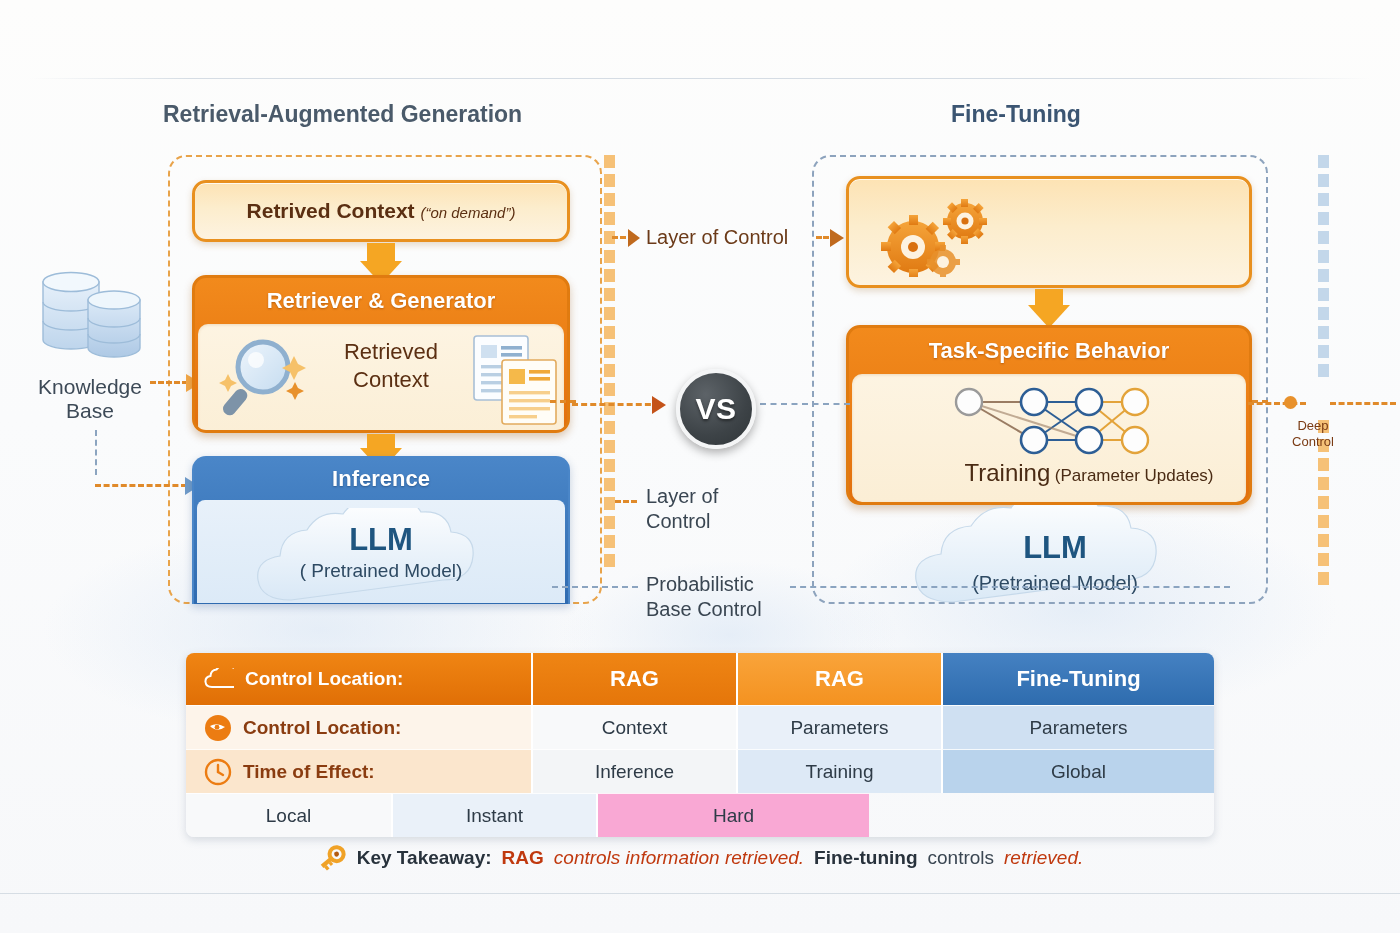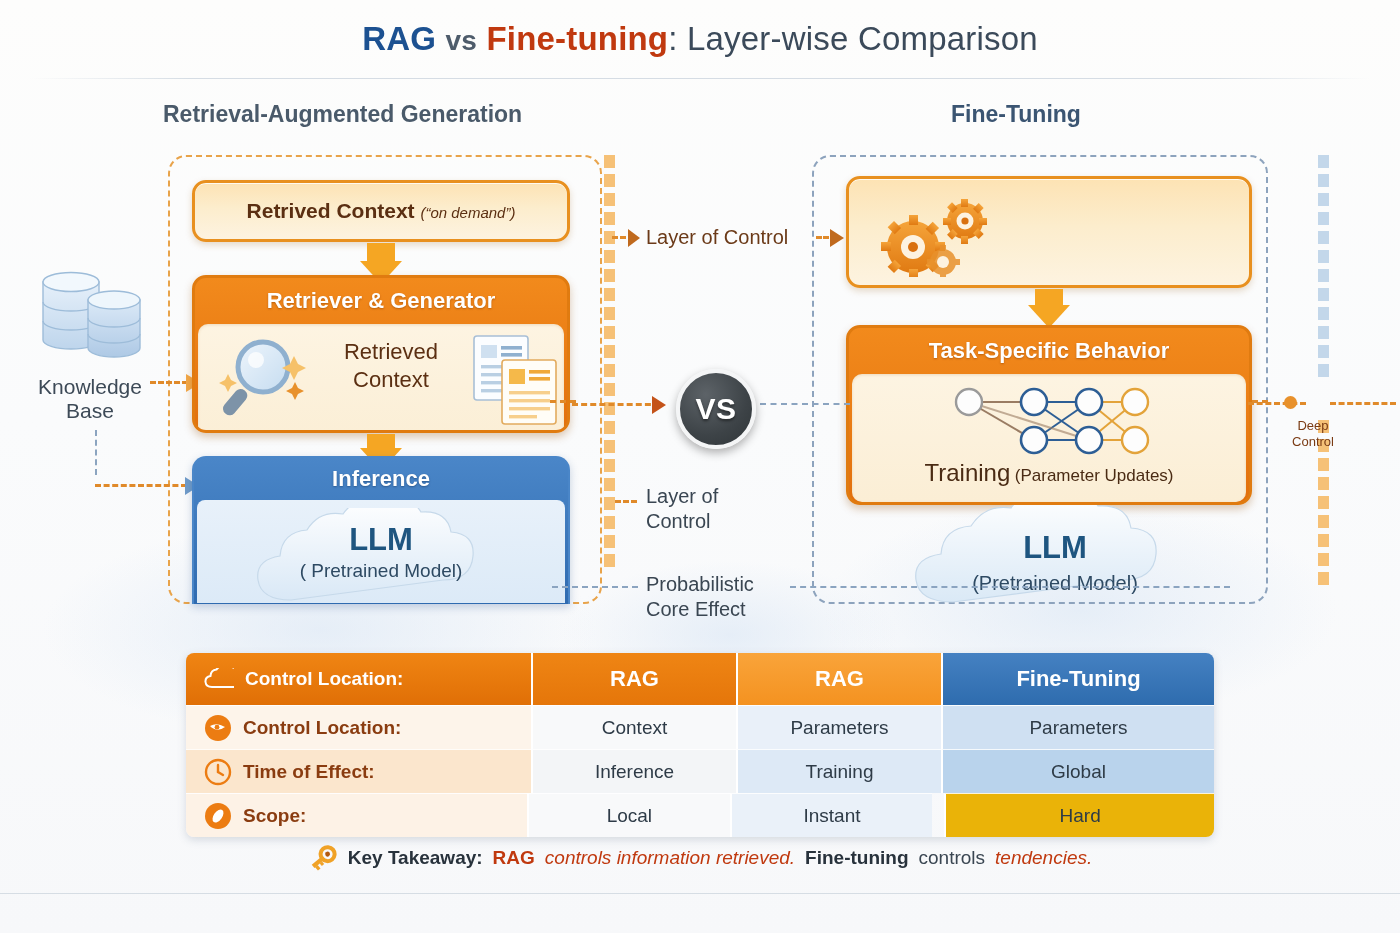--- a/index.html
+++ b/index.html
@@ -141,21 +141,21 @@
   .brow.r0 .v3{background:#cfe0f2;}
 
   .brow.r1 .labelcell{background:#fbe6cd;}
   .brow.r1 .v1{background:#f3f5f7;}
   .brow.r1 .v2{background:#dde9f6;}
   .brow.r1 .v3{background:#b9d3ec;}
 
   .brow.r2 .labelcell{background:#fdf2e6;}
   .brow.r2 .v1{background:#f8f9fa;}
   .brow.r2 .v2{background:#eaf1f9;}
-  .brow.r2 .v3{background:#eab308;margin-left:12px;}
+  .brow.r2 .v3{background:#f9a8d4;}
 
   .tcell + .tcell{border-left:2px solid #ffffff;}
   .brow .tcell{border-top:1px solid rgba(255,255,255,.85);}
 
   
   .takeaway{position:absolute;left:186px;top:845px;width:1028px;
      display:flex;align-items:center;justify-content:center;gap:10px;font-size:19px;}
   .takeaway .tk{color:#28323c;font-weight:bold;}
   .takeaway .rag{color:#c0390f;font-weight:bold;}
   .takeaway .em{color:#c0390f;font-style:italic;}
@@ -168,25 +168,20 @@
 </style>
 </head>
 <body>
 
 <div class="stage">
 
   <div class="bgcloud" style="left:40px;top:520px;width:560px;height:220px;"></div>
   <div class="bgcloud" style="left:820px;top:500px;width:520px;height:220px;"></div>
   <div class="bgcloud" style="left:560px;top:560px;width:340px;height:150px;"></div>
 
-  <div class="title">
-    <span class="rag">RAG</span>
-    <span class="vsword">vs</span>
-    <span class="ft">Fine-tuning</span><span class="rest">: Layer-wise Comparison</span>
-  </div>
   <div class="titlerule"></div>
 
   <div class="colhead left">Retrieval-Augmented Generation</div>
   <div class="colhead right">Fine-Tuning</div>
 
   <div class="panel left"></div>
   <div class="panel right"></div>
 
   <div style="position:absolute;left:35px;top:262px;width:135px;height:105px;">
     <svg width="135" height="105" viewBox="0 0 135 105">
@@ -386,21 +381,21 @@
             <circle cx="30" cy="20" r="13" fill="#fdfdfd" stroke="#9a9a9a" stroke-width="2.4"></circle>
             <circle cx="95" cy="20" r="13" fill="#fdfdfd" stroke="#2d5e95" stroke-width="2.6"></circle>
             <circle cx="95" cy="58" r="13" fill="#fdfdfd" stroke="#2d5e95" stroke-width="2.6"></circle>
             <circle cx="150" cy="20" r="13" fill="#fdfdfd" stroke="#2d5e95" stroke-width="2.6"></circle>
             <circle cx="150" cy="58" r="13" fill="#fdfdfd" stroke="#2d5e95" stroke-width="2.6"></circle>
             <circle cx="196" cy="20" r="13" fill="#fdfdfd" stroke="#e3a33a" stroke-width="2.4"></circle>
             <circle cx="196" cy="58" r="13" fill="#fdfdfd" stroke="#e3a33a" stroke-width="2.4"></circle>
           </g>
         </svg>
       </div>
-      <div style="position:absolute;left:0;top:85px;width:100%;text-align:center;">
+      <div style="position:absolute;left:0;top:85px;width:100%;text-align:center;padding-left:40px;">
         <span style="font-size:24px;color:#4a2b14;">Training</span>
         <span style="font-size:17px;color:#4a2b14;">(Parameter Updates)</span>
       </div>
     </div>
   </div>
 
   <div style="position:absolute;left:905px;top:505px;">
     <svg width="300" height="100" viewBox="0 0 300 100">
       <defs>
         <linearGradient id="cl2" x1="0" y1="0" x2="0" y2="1">
@@ -479,21 +474,21 @@
 
   <div class="dl h-orange" style="left:615px;top:500px;width:22px;"></div>
   <div class="midlabel dark" style="left:646px;top:484px;line-height:1.25;">
     <span>Layer of</span><br>
     <span>Control</span>
   </div>
 
   <div class="dl h-blue" style="left:552px;top:586px;width:86px;"></div>
   <div class="midlabel dark" style="left:646px;top:572px;line-height:1.25;">
     <span>Probabilistic</span><br>
-    <span>Core Effect</span>
+    <span>Base Control</span>
   </div>
   <div class="dl h-blue" style="left:790px;top:586px;width:440px;"></div>
 
   <div class="dl h-orange" style="left:1248px;top:402px;width:58px;"></div>
   <div style="position:absolute;left:1284px;top:396px;width:13px;height:13px;border-radius:50%;background:#e8912c;"></div>
   <div class="dl h-orange" style="left:1330px;top:402px;width:66px;"></div>
   <div class="sidelabel" style="left:1258px;top:418px;width:110px;">
     <span>Deep</span><br>
     <span>Control</span>
   </div>
@@ -543,29 +538,20 @@
           </svg>
         </span>
         <span>Time of Effect:</span>
       </div>
       <div class="tcell v1">Inference</div>
       <div class="tcell v2">Training</div>
       <div class="tcell v3">Global</div>
     </div>
 
     <div class="trow brow r2">
-      <div class="tcell labelcell">
-        <span style="display:inline-block;">
-          <svg width="28" height="28" viewBox="0 0 28 28">
-            <circle cx="14" cy="14" r="13" fill="#ec7c12"></circle>
-            <ellipse cx="14" cy="14" rx="4.2" ry="7.4" fill="#ffffff" transform="rotate(35 14 14)"></ellipse>
-          </svg>
-        </span>
-        <span>Scope:</span>
-      </div>
       <div class="tcell v1">Local</div>
       <div class="tcell v2">Instant</div>
       <div class="tcell v3">Hard</div>
     </div>
   </div>
 
   <div class="takeaway">
     <span style="display:inline-block;">
       <svg width="30" height="26" viewBox="0 0 30 26">
         <g transform="rotate(-40 15 13)">
@@ -575,17 +561,17 @@
           <rect x="3" y="15" width="3.4" height="4.4" fill="#f0a227"></rect>
           <rect x="9" y="15" width="3" height="3.4" fill="#f0a227"></rect>
         </g>
       </svg>
     </span>
     <span class="tk">Key Takeaway:</span>
     <span class="rag">RAG</span>
     <span class="em">controls information retrieved.</span>
     <span class="ftb">Fine-tuning</span>
     <span class="plain">controls</span>
-    <span class="em">tendencies.</span>
+    <span class="em">retrieved.</span>
   </div>
 
   <div class="footrule"></div>
 </div>
 
 </body></html>

